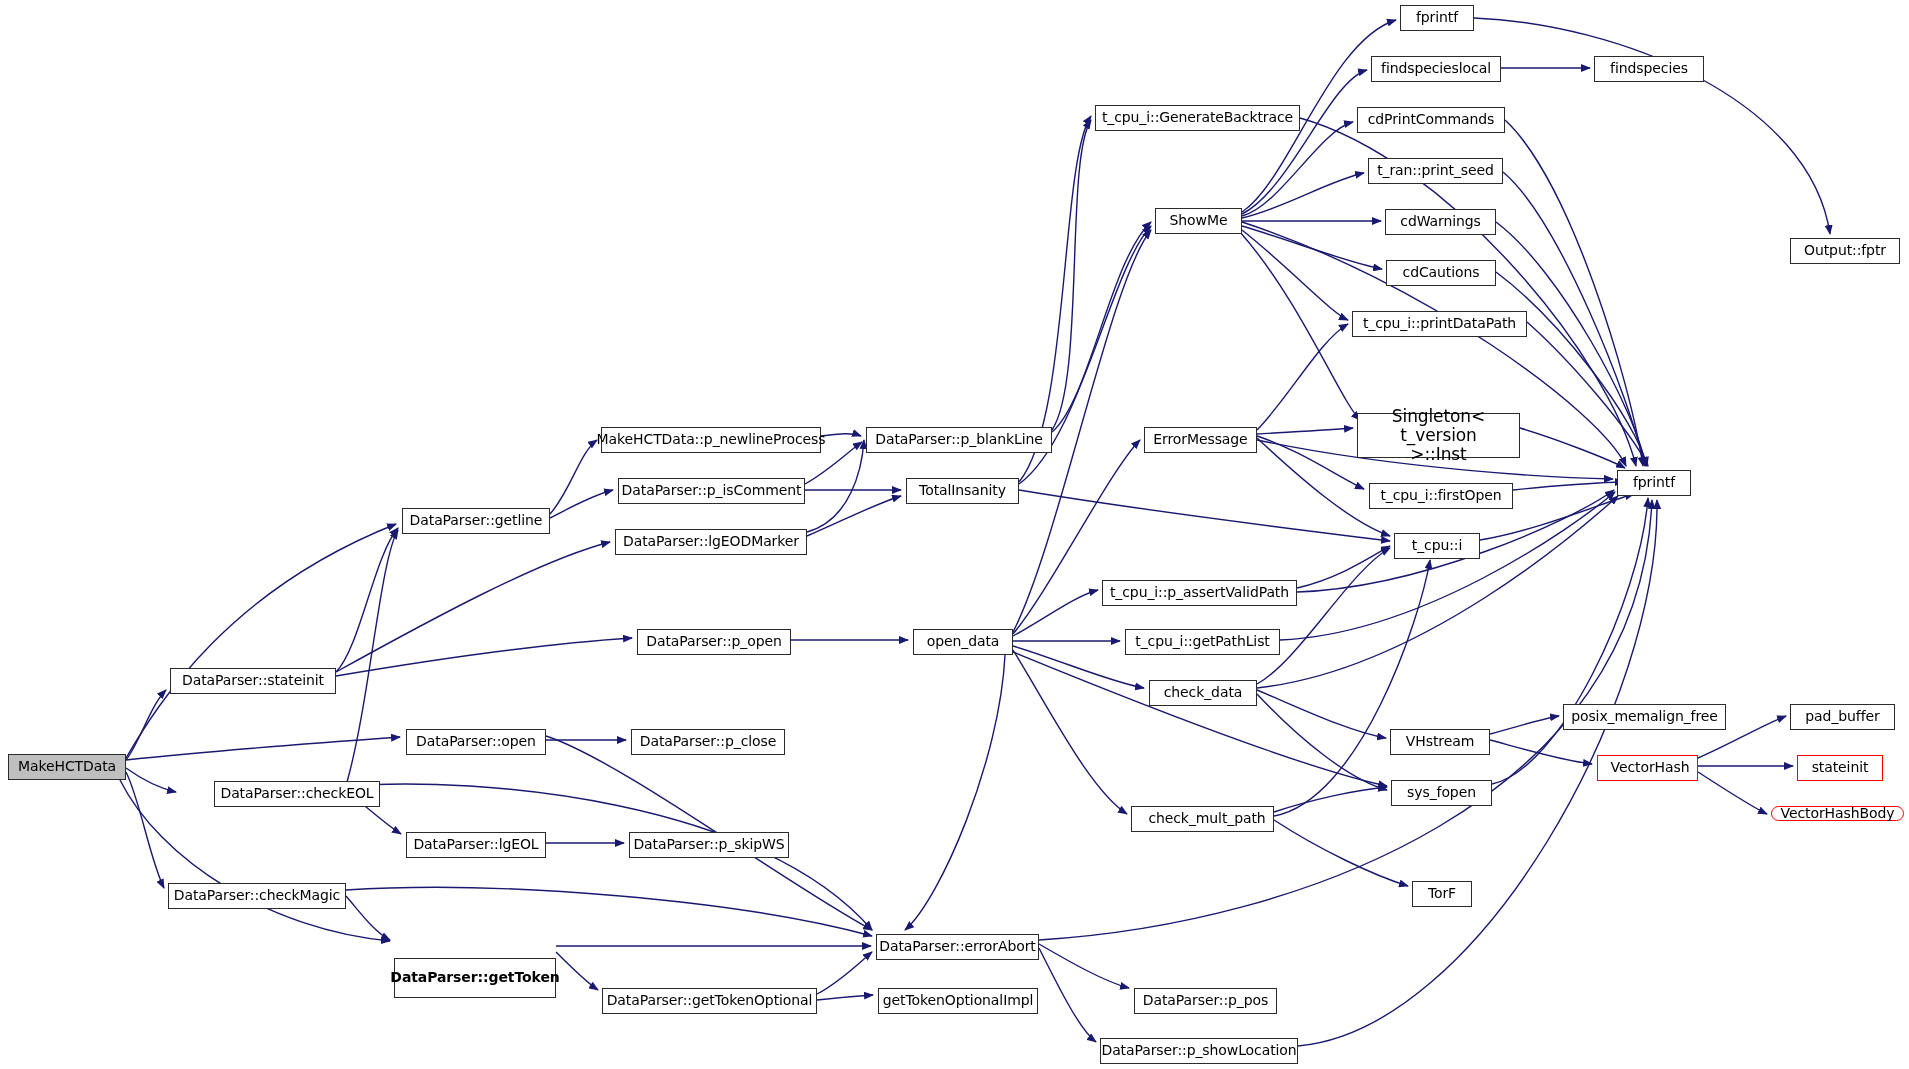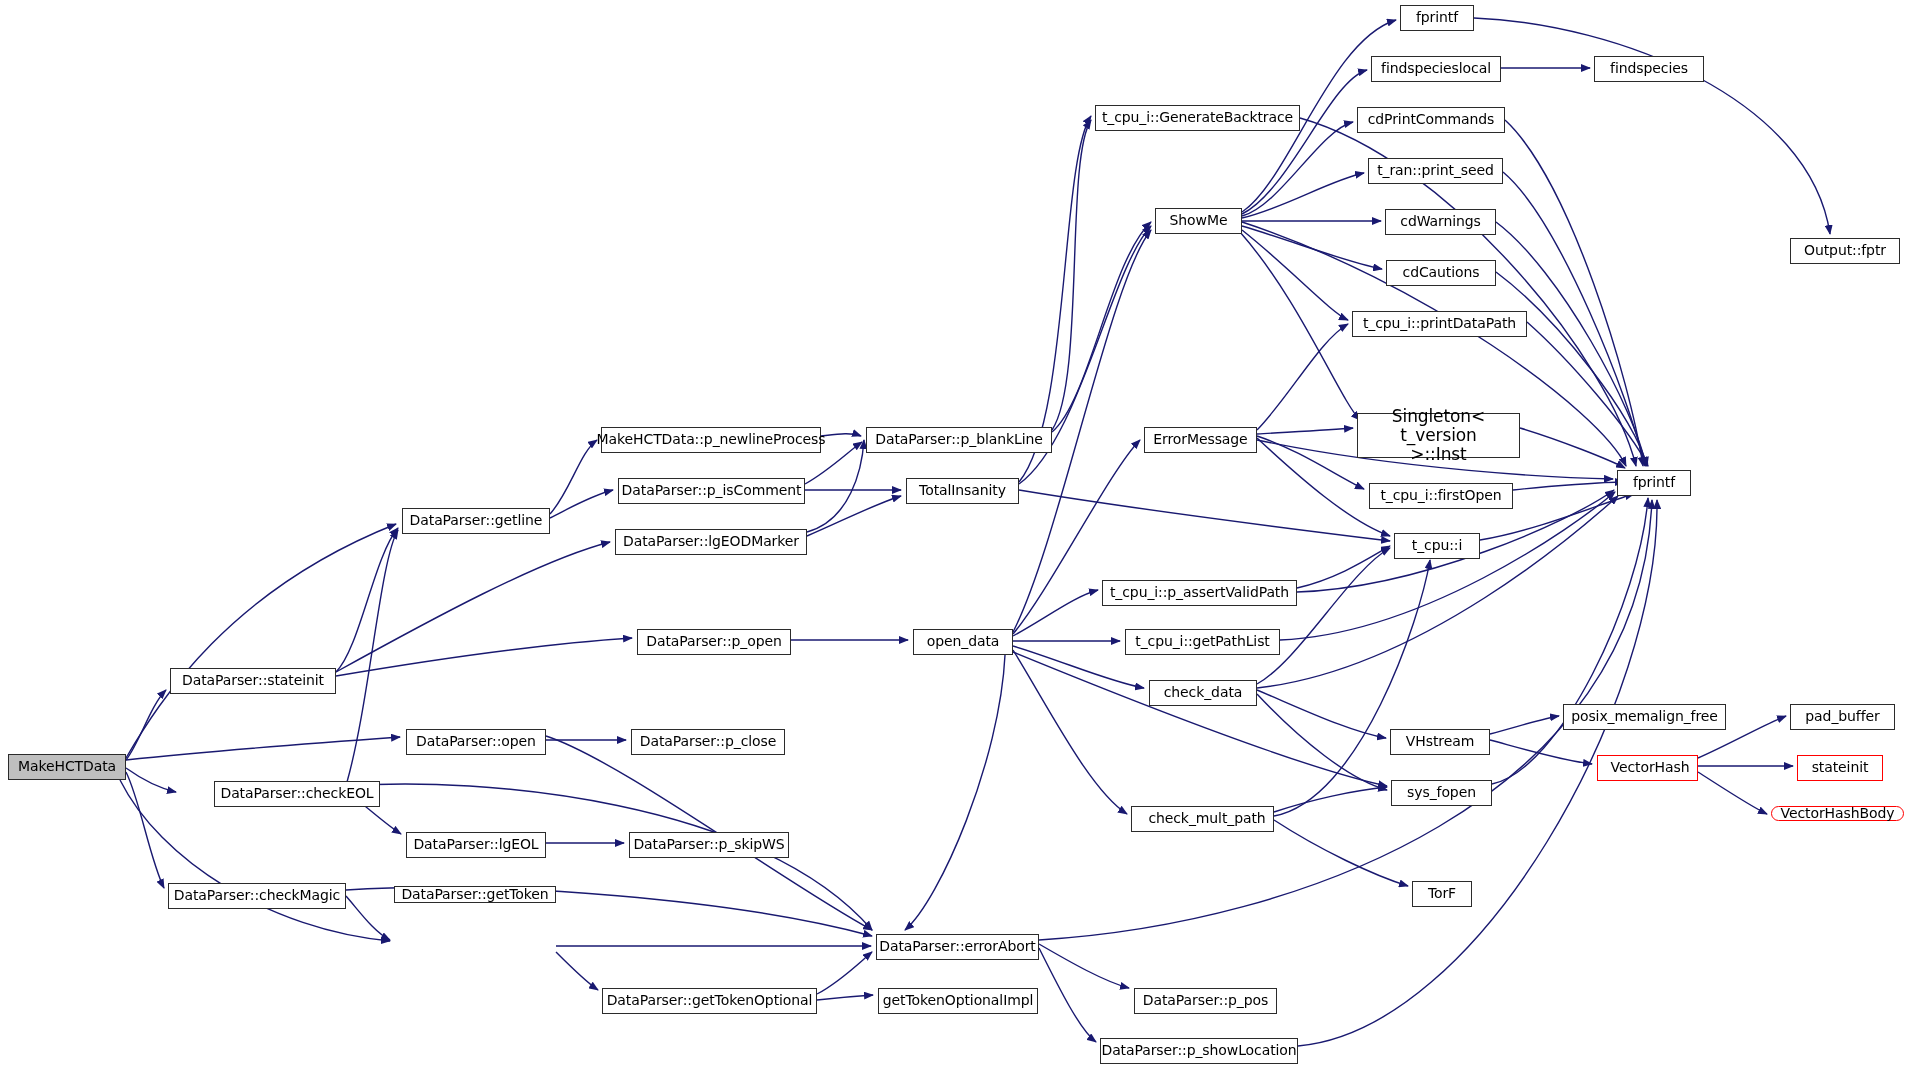--- a/index.html
+++ b/index.html
@@ -152,21 +152,21 @@
         <path d="M1698,772 C1720,786 1750,806 1767,814" fill="none" stroke="#191970" stroke-width="1.4" marker-end="url(#arrow)"></path>
       </g>
   </svg>
   <div id="node-group">
       <div class="gnode root" style="left: 8px; top: 754px; width: 118px; height: 26px;">MakeHCTData</div>
       <div class="gnode" style="left: 170px; top: 668px; width: 166px; height: 26px;">DataParser::stateinit</div>
       <div class="gnode" style="left: 406px; top: 729px; width: 140px; height: 26px;">DataParser::open</div>
       <div class="gnode" style="left: 194px; top: 781px; width: 166px; height: 26px; margin-left: 20px;">DataParser::checkEOL</div>
       <div class="gnode" style="left: 406px; top: 832px; width: 140px; height: 26px;">DataParser::lgEOL</div>
       <div class="gnode" style="left: 168px; top: 883px; width: 178px; height: 26px;">DataParser::checkMagic</div>
-      <div class="gnode" style="left: 394px; top: 886px; width: 162px; height: 17px;">DataParser::getToken</div>
+      <div class="gnode" style="left: 394px; top: 958px; width: 162px; height: 40px; font-weight: bold;">DataParser::getToken</div>
       <div class="gnode" style="left: 402px; top: 508px; width: 148px; height: 26px;">DataParser::getline</div>
       <div class="gnode" style="left: 601px; top: 427px; width: 220px; height: 26px;">MakeHCTData::p_newlineProcess</div>
       <div class="gnode" style="left: 618px; top: 478px; width: 187px; height: 26px;">DataParser::p_isComment</div>
       <div class="gnode" style="left: 615px; top: 529px; width: 192px; height: 26px;">DataParser::lgEODMarker</div>
       <div class="gnode" style="left: 637px; top: 629px; width: 154px; height: 26px;">DataParser::p_open</div>
       <div class="gnode" style="left: 631px; top: 729px; width: 154px; height: 26px;">DataParser::p_close</div>
       <div class="gnode" style="left: 629px; top: 832px; width: 160px; height: 26px;">DataParser::p_skipWS</div>
       <div class="gnode" style="left: 602px; top: 988px; width: 215px; height: 26px;">DataParser::getTokenOptional</div>
       <div class="gnode" style="left: 866px; top: 427px; width: 186px; height: 26px;">DataParser::p_blankLine</div>
       <div class="gnode" style="left: 906px; top: 478px; width: 113px; height: 26px;">TotalInsanity</div>

